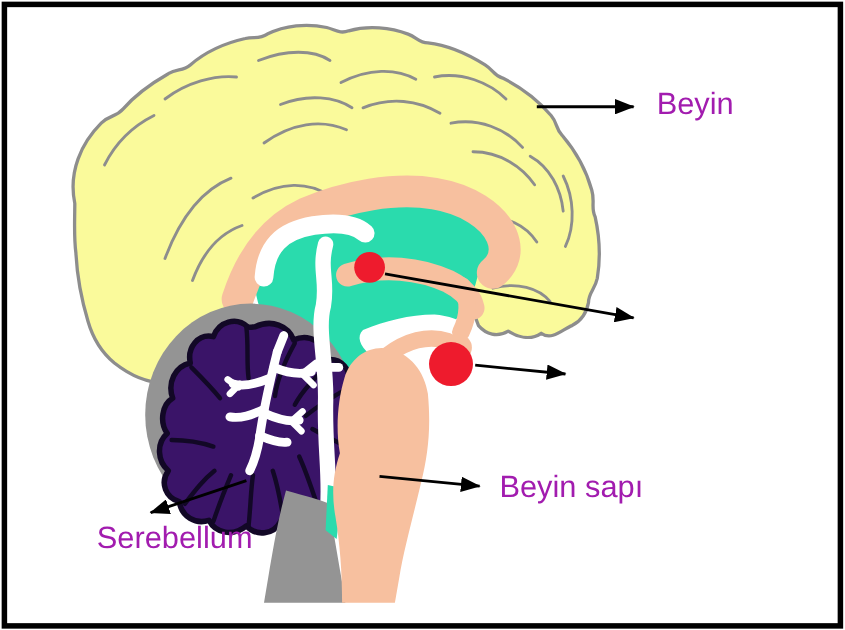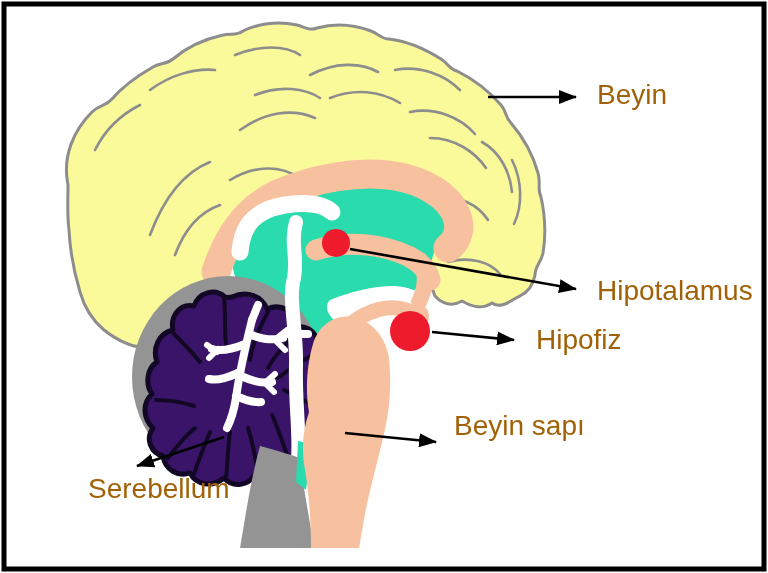--- a/index.html
+++ b/index.html
@@ -1,19 +1,19 @@
 <!DOCTYPE html>
 <html><head>
 <meta charset="utf-8">
 <style>
   html,body{margin:0;padding:0;background:#fff;}
   .stage{position:relative;width:768px;height:573px;background:#ffffff;overflow:hidden;
          font-family:"Liberation Sans",sans-serif;}
   .stage svg{position:absolute;left:0;top:0;}
-  .lbl{position:absolute;font-size:28px;line-height:28px;color:#a16207;white-space:nowrap;
+  .lbl{position:absolute;font-size:28px;line-height:28px;color:#a21caf;white-space:nowrap;
        font-family:"Liberation Sans",sans-serif;}
   .lbl2{line-height:27px;margin-left:28px;}
 </style>
 </head>
 <body>
 
 <div class="stage">
   <svg width="768" height="573" viewBox="0 0 768 573">
     <defs>
       <marker id="ah" viewBox="0 0 18 14" refX="17" refY="7" markerWidth="18" markerHeight="14" markerUnits="userSpaceOnUse" orient="auto">
@@ -135,19 +135,17 @@
       <line x1="350" y1="249" x2="576" y2="289" marker-end="url(#ah)"></line>
       <line x1="432" y1="332" x2="514" y2="340" marker-end="url(#ah)"></line>
       <line x1="345" y1="433" x2="436" y2="442" marker-end="url(#ah)"></line>
       <line x1="224" y1="437" x2="137" y2="466" marker-end="url(#ah)"></line>
     </g>
 
     <rect x="4" y="4" width="760" height="565" fill="none" stroke-width="5" stroke="#000000"></rect>
   </svg>
 
   <div class="lbl" style="left:597px;top:81px">Beyin</div>
-  <div class="lbl" style="left:597px;top:277px">Hipotalamus</div>
-  <div class="lbl" style="left:536px;top:326px">Hipofiz</div>
-  <div class="lbl" style="left:454px;top:412px">Beyin sapı</div>
+  <div class="lbl" style="left:454px;top:429px">Beyin sapı</div>
   <div class="lbl lbl2" style="left:60px;top:475px">
     <div>Serebellum</div>
   </div>
 </div>
 
 </body></html>

